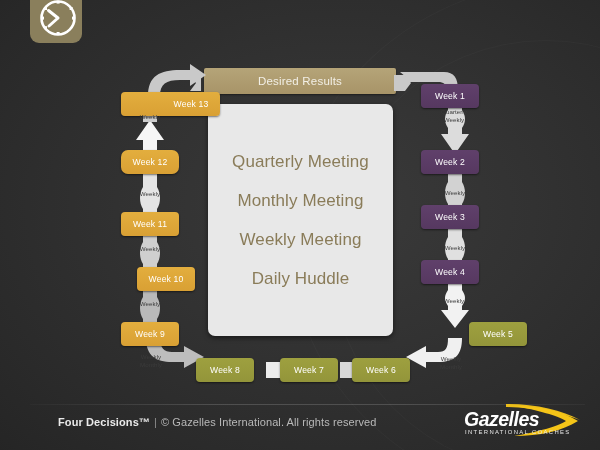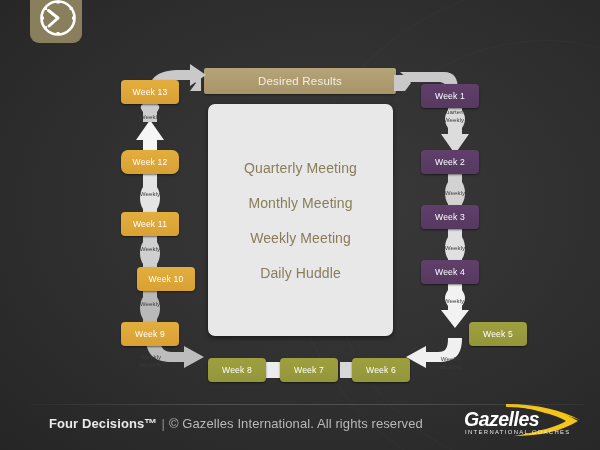--- a/index.html
+++ b/index.html
@@ -40,21 +40,21 @@
   .dr-tail svg{display:block;}
 
   
   #panel{
     position:absolute;left:208px;top:104px;width:185px;height:232px;
     background:#e8e8e8;border-radius:7px;
     box-shadow:0 2px 5px rgba(0,0,0,.5);
     display:flex;flex-direction:column;justify-content:center;align-items:center;
   }
   .meeting{
-    color:#8a7c59;font-size:14px;letter-spacing:.1px;
+    color:#8a7c59;font-size:17px;letter-spacing:.1px;
     margin:9.5px 0;font-weight:400;white-space:nowrap;
   }
 
   
   .week{
     position:absolute;width:58px;height:24px;border-radius:4px;
     color:#fff;font-size:8.6px;line-height:24px;text-align:center;
     letter-spacing:.15px;
     box-shadow:0 1px 2px rgba(0,0,0,.5);
     z-index:6;
@@ -71,21 +71,21 @@
     text-align:center;line-height:7.5px;width:46px;letter-spacing:.05px;
     pointer-events:none;
   }
 
   
   #footer-rule{
     position:absolute;left:30px;top:404px;width:555px;height:1px;
     background:linear-gradient(to right,rgba(255,255,255,.02),rgba(255,255,255,.16),rgba(255,255,255,.16),rgba(255,255,255,.04));
   }
   #footer-text{
-    position:absolute;left:29px;top:416px;font-size:13px;color:#b9b9b9;
+    position:absolute;left:38px;top:416px;font-size:11px;color:#b9b9b9;
     letter-spacing:.1px;white-space:nowrap;padding-left:20px;
   }
   #footer-text .bold{font-weight:bold;color:#eaeaea;}
   #footer-text .sep{color:#8e8e8e;padding:0 4px;}
   #gz{position:absolute;left:462px;top:402px;width:122px;height:40px;}
   #gz .gzname{
     position:absolute;left:2px;top:6px;font-size:19.5px;font-weight:bold;
     color:#fff;font-style:italic;letter-spacing:-.5px;
   }
   #gz .gzsub{
@@ -239,27 +239,27 @@
   <div class="conn-label" style="left:127px;top:113px;">Weekly</div>
 
   <div class="week purple" style="left:421px;top:84px;">Week 1</div>
   <div class="week purple" style="left:421px;top:150px;">Week 2</div>
   <div class="week purple" style="left:421px;top:205px;">Week 3</div>
   <div class="week purple" style="left:421px;top:260px;">Week 4</div>
   <div class="week olive" style="left:421px;top:322px;margin-left:48px;">Week 5</div>
 
   <div class="week olive" style="left:352px;top:358px;">Week 6</div>
   <div class="week olive" style="left:280px;top:358px;">Week 7</div>
-  <div class="week olive" style="left:208px;top:358px;">Week 8</div>
+  <div class="week olive" style="left:196px;top:358px;">Week 8</div>
 
   <div class="week gold" style="left:121px;top:322px;">Week 9</div>
   <div class="week gold" style="left:137px;top:267px;">Week 10</div>
   <div class="week gold" style="left:121px;top:212px;">Week 11</div>
   <div class="week gold" style="left:121px;top:150px;border-radius:7px;">Week 12</div>
-  <div class="week gold" style="left:121px;top:80px;">Week 13</div>
+  <div class="week gold" style="left:121px;top:92px;padding-left:41px;">Week 13</div>
 
   <div id="footer-rule"></div>
   <div id="footer-text">
     <span class="bold">Four Decisions™</span><span class="sep">|</span><span>© Gazelles International.  All rights reserved</span>
   </div>
 
   <div id="gz">
     <svg width="122" height="40" viewBox="0 0 122 40">
       <path d="M52 4 C78 4, 100 9, 116 19 C100 29, 78 34, 52 34 C76 30, 96 24, 104 19 C96 14, 76 8, 52 4 Z" fill="#f5c518"></path>
       <path d="M44 2 C74 2, 100 8, 118 18 C100 11, 72 6, 44 5 Z" fill="#f5c518" opacity="0.95"></path>

